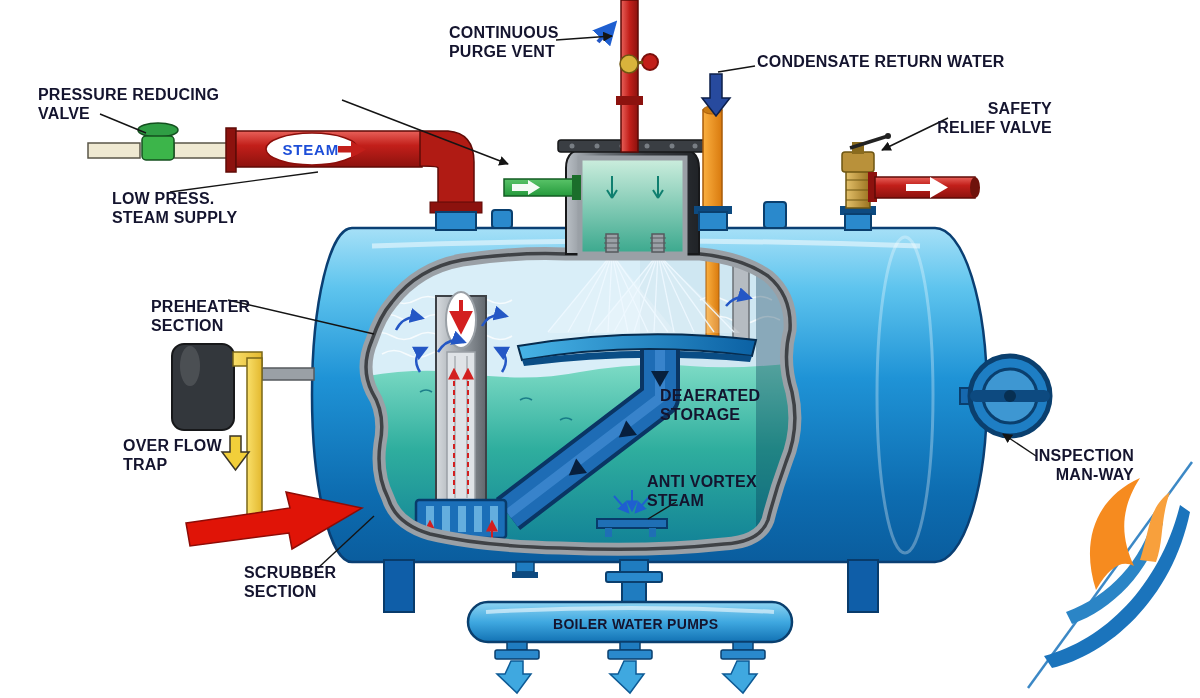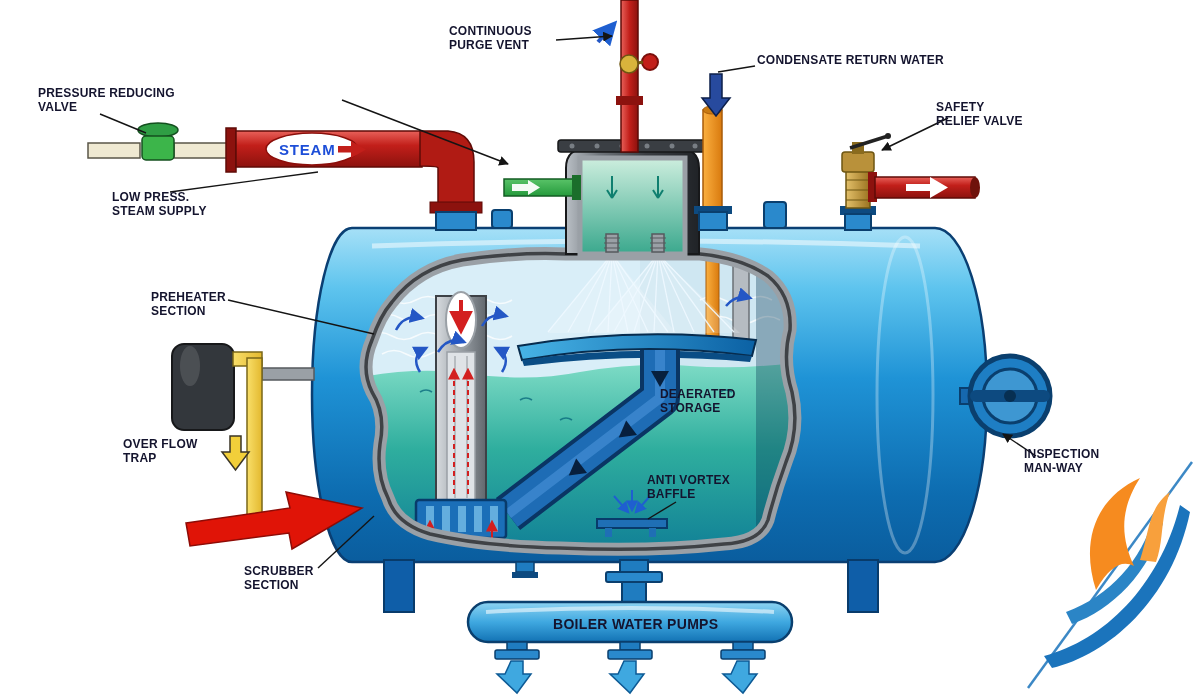--- a/index.html
+++ b/index.html
@@ -1,22 +1,22 @@
 <!DOCTYPE html>
 <html><head>
 <meta charset="utf-8">
 <style>
   *{margin:0;padding:0;box-sizing:border-box}
   html,body{background:#ffffff}
   body{font-family:"Liberation Sans",sans-serif}
   .stage{position:relative;width:1200px;height:698px;background:#fff;overflow:hidden}
   .stage > svg{position:absolute;left:0;top:0}
-  .lbl{position:absolute;z-index:2;white-space:pre-line;font-size:12px;font-weight:700;
+  .lbl{position:absolute;z-index:2;white-space:pre-line;font-size:16px;font-weight:700;
        color:#14142e;line-height:1.18;letter-spacing:.2px}
-  .lbl.center{text-align:left}
+  .lbl.center{text-align:right}
   .steam-text{color:#1d4ed8;font-size:15px;font-weight:800;letter-spacing:.8px}
   .pumps-text{font-size:14px;letter-spacing:.3px}
 </style>
 </head>
 <body>
 
 <div class="stage">
 
 <svg width="1200" height="698" viewBox="0 0 1200 698">
   <defs>
@@ -390,28 +390,28 @@
 
 <div class="lbl" style="left:38px;top:86px">PRESSURE REDUCING
 VALVE</div>
 <div class="lbl" style="left:112px;top:190px">LOW PRESS.
 STEAM SUPPLY</div>
 <div class="lbl" style="left:449px;top:24px">CONTINUOUS
 PURGE VENT</div>
 <div class="lbl" style="left:757px;top:53px">CONDENSATE RETURN WATER</div>
 <div class="lbl center" style="left:936px;top:100px;width:116px">SAFETY
 RELIEF VALVE</div>
-<div class="lbl" style="left:151px;top:290px">PREHEATER
+<div class="lbl" style="left:151px;top:298px">PREHEATER
 SECTION</div>
 <div class="lbl" style="left:123px;top:437px">OVER FLOW
 TRAP</div>
 <div class="lbl" style="left:660px;top:387px">DEAERATED
 STORAGE</div>
 <div class="lbl" style="left:647px;top:473px">ANTI VORTEX
-BAFFLE</div>
+STEAM</div>
 <div class="lbl center" style="left:1024px;top:447px;width:110px">INSPECTION
 MAN-WAY</div>
 <div class="lbl" style="left:244px;top:564px">SCRUBBER
 SECTION</div>
 <div class="lbl pumps-text" style="left:553px;top:616px">BOILER WATER PUMPS</div>
 <div class="lbl steam-text center" style="left:279px;top:141px;width:60px">STEAM</div>
 
 </div>
 
 </body></html>

